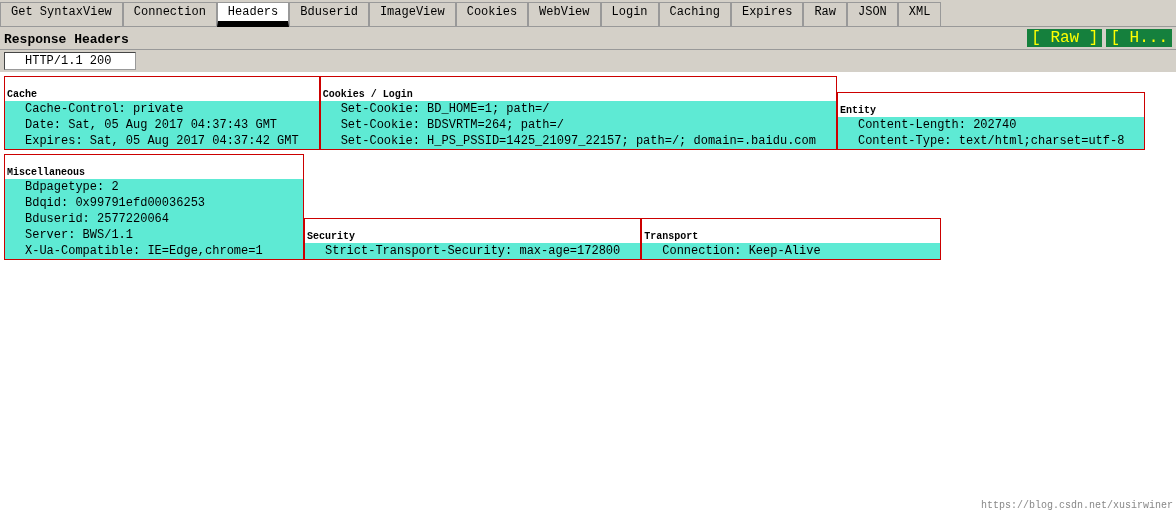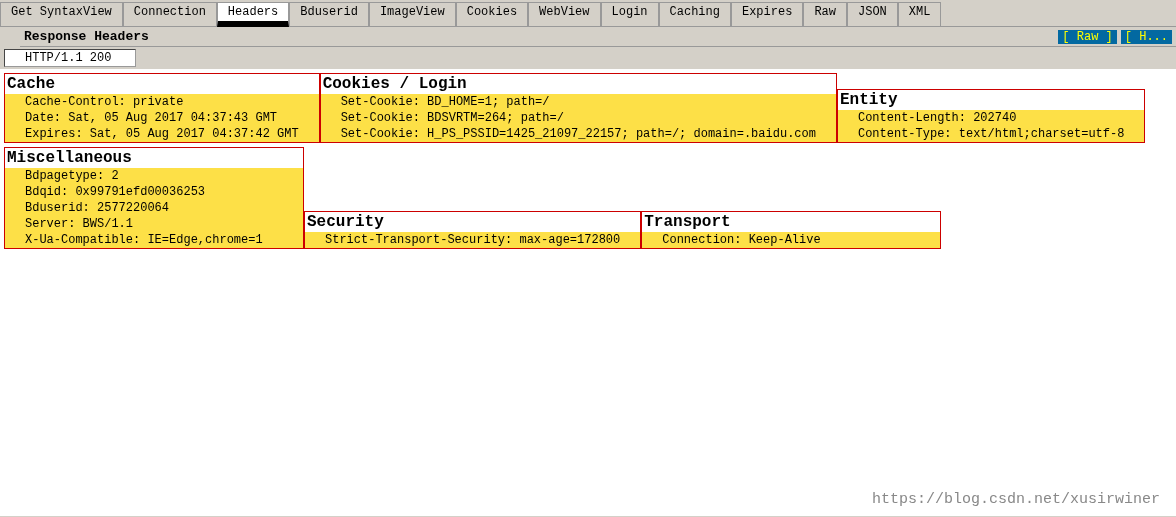--- a/index.html
+++ b/index.html
@@ -38,36 +38,35 @@
     }
 
     
     .response-section {
       background: #d4d0c8;
       padding: 2px 4px;
       display: flex;
       justify-content: space-between;
       align-items: flex-end;
       border-bottom: 1px solid #999;
-      margin-left: 20px;
     }
     .response-title {
       font-size: 13px;
       font-weight: bold;
       color: #000;
     }
     .response-actions {
       display: flex;
       gap: 4px;
     }
     .response-action {
       color: #ffff00;
-      font-size: 12px;
+      font-size: 16px;
       cursor: pointer;
-      background: #0369a1;
+      background: #15803d;
       padding: 0 4px;
     }
 
     
     .http-status-bar {
       padding: 2px 4px;
       background: #d4d0c8;
     }
     .http-status-input {
       font-family: 'Courier New', Courier, monospace;
@@ -89,39 +88,40 @@
 
     
     .header-group {
       margin-bottom: 4px;
       border: 1px solid #cc0000;
       display: inline-block;
       min-width: 300px;
     }
     .header-group-title {
       font-weight: bold;
-      font-size: 16px;
+      font-size: 10px;
       padding: 1px 2px;
       background: #fff;
       border-bottom: none;
+      margin-top: 11px;
     }
     .header-group-item {
       padding: 1px 20px;
       font-size: 12px;
-      background: #fde047;
+      background: #5eead4;
     }
 
     
     .watermark {
       position: absolute;
       bottom: 8px;
-      right: 16px;
+      right: 3px;
       color: #888;
       font-family: 'Courier New', Courier, monospace;
-      font-size: 15px;
+      font-size: 10px;
     }
   </style>
 </head>
 <body>
 
 <div class="tab-bar">
 <div class="tab">Get SyntaxView</div>
     <div class="tab">Connection</div>
     <div class="tab active">Headers</div>
     <div class="tab">Bduserid</div>

